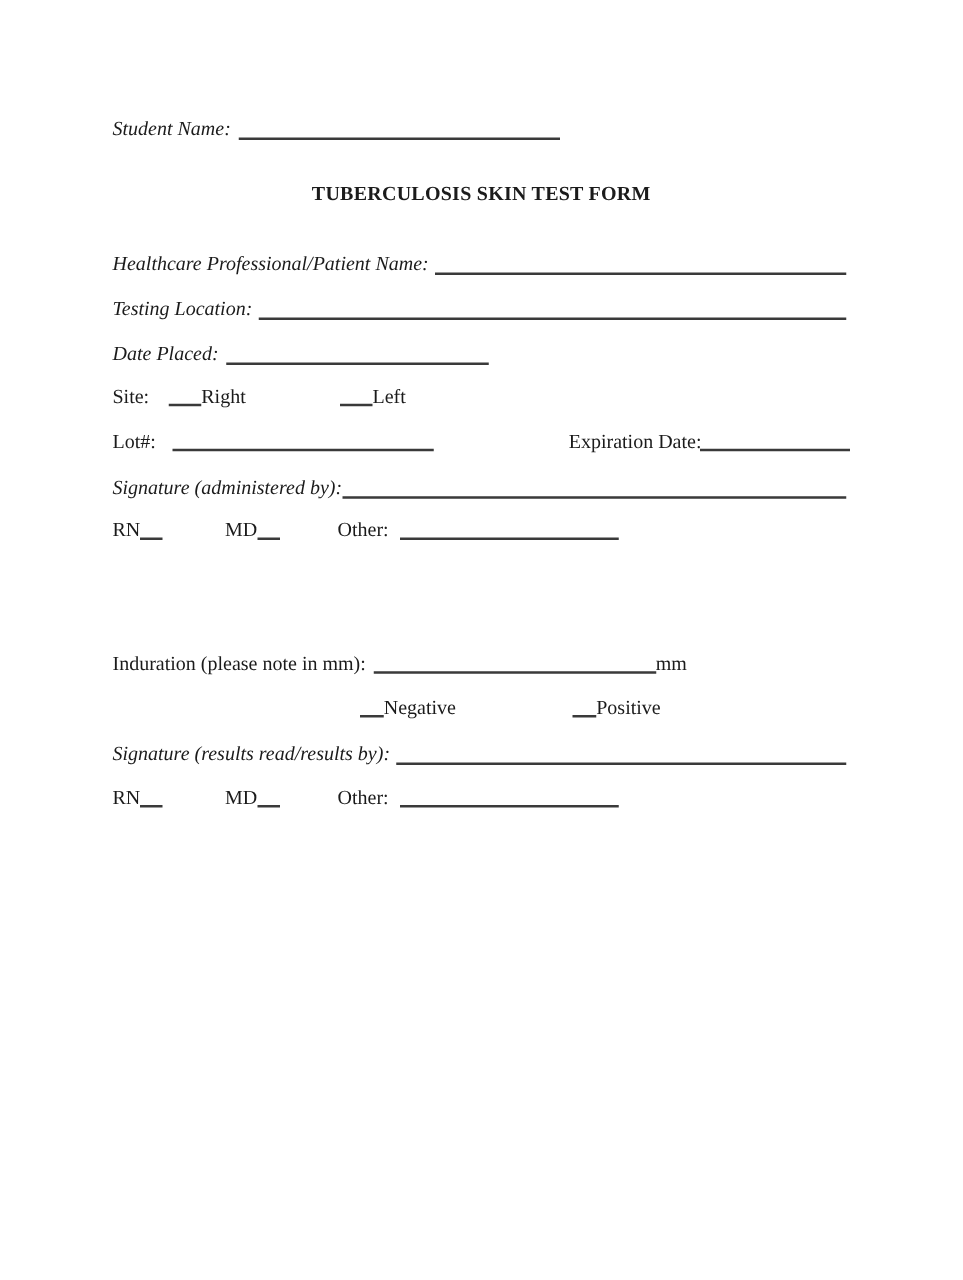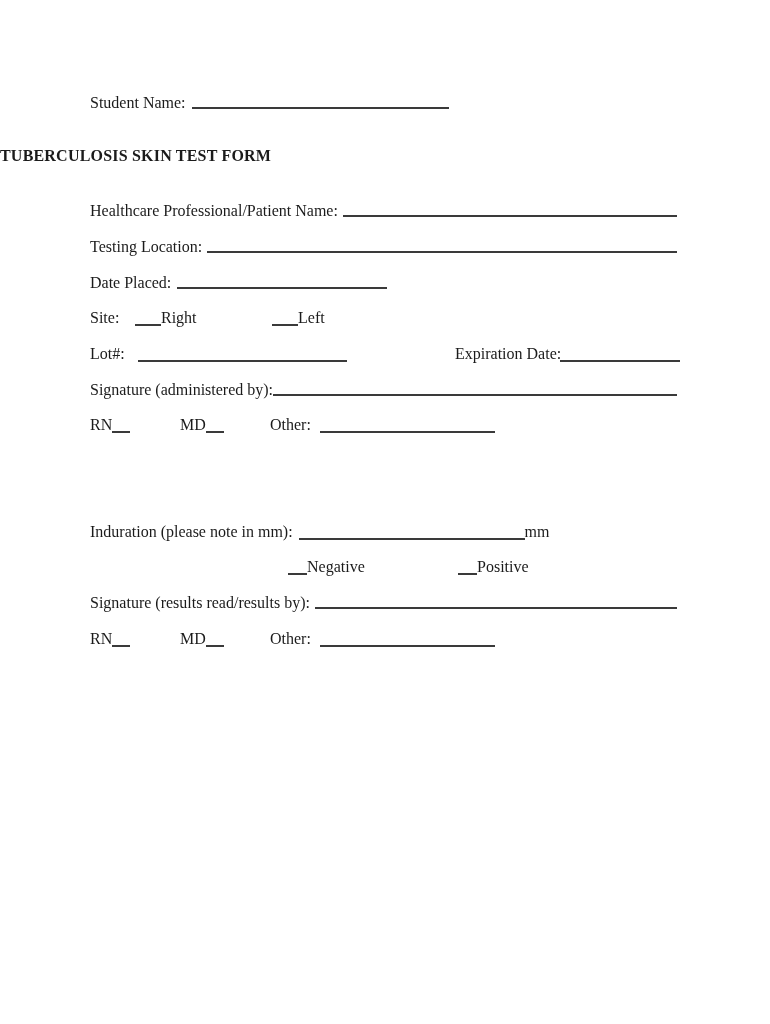--- a/index.html
+++ b/index.html
@@ -22,26 +22,27 @@
   }
   .row{
     position:absolute;
     left:90px;
     right:93px;
     height:22px;
     font-size:16px;
     line-height:20px;
     white-space:nowrap;
   }
-  .flexrow{display:flex;align-items:flex-start;}
+  .flexrow{display:flex;align-items:center;font-style:italic;}
   .segrow{left:0;right:0;}
   .seg{position:absolute;top:0;white-space:nowrap;}
   .title{
     position:absolute;
     left:0;right:0;
+    text-align:center;
     font-size:16px;
     font-weight:bold;
     letter-spacing:0.2px;
   }
   .blank{
     display:inline-block;
     border-bottom:2px solid var(--line-color);
     height:14px;
     vertical-align:-3px;
   }

